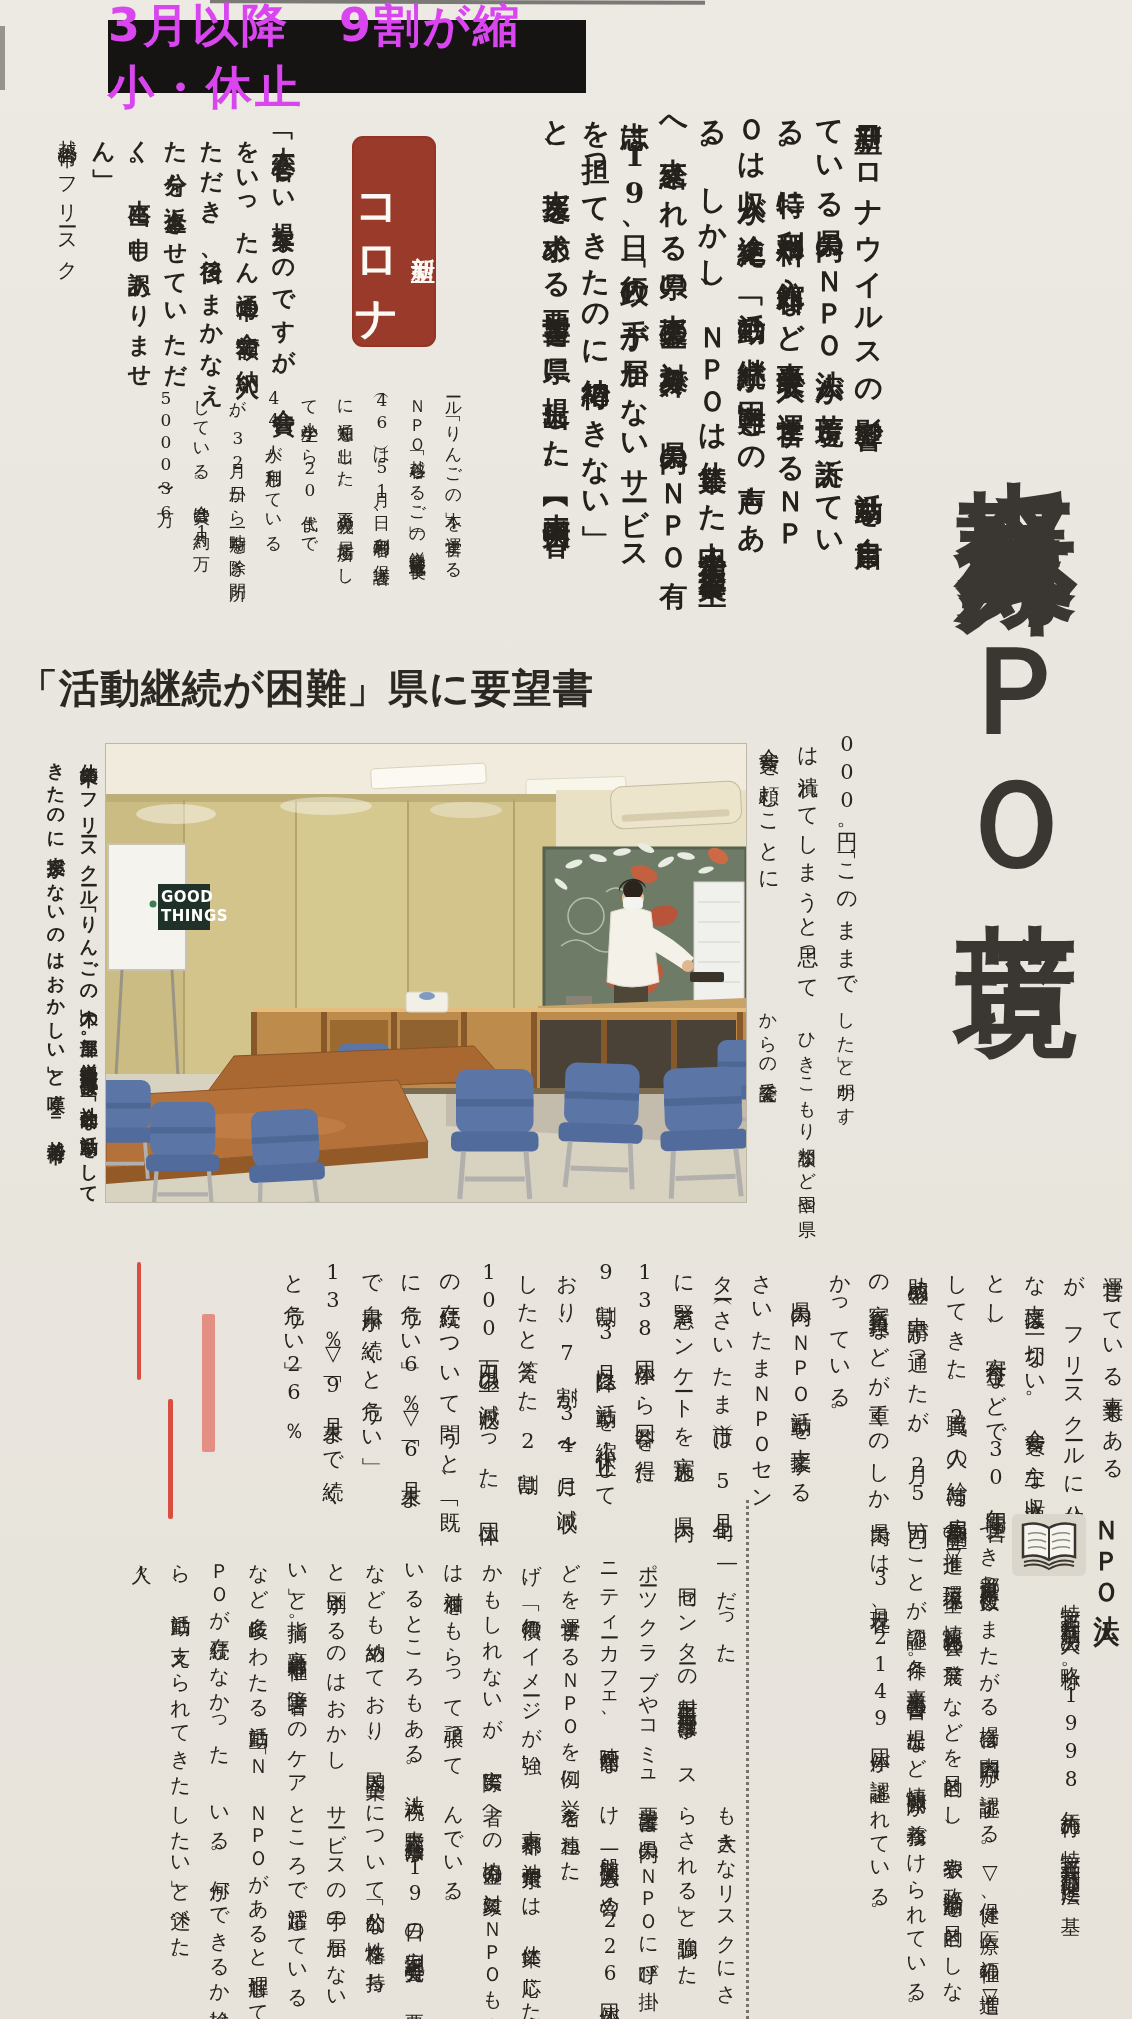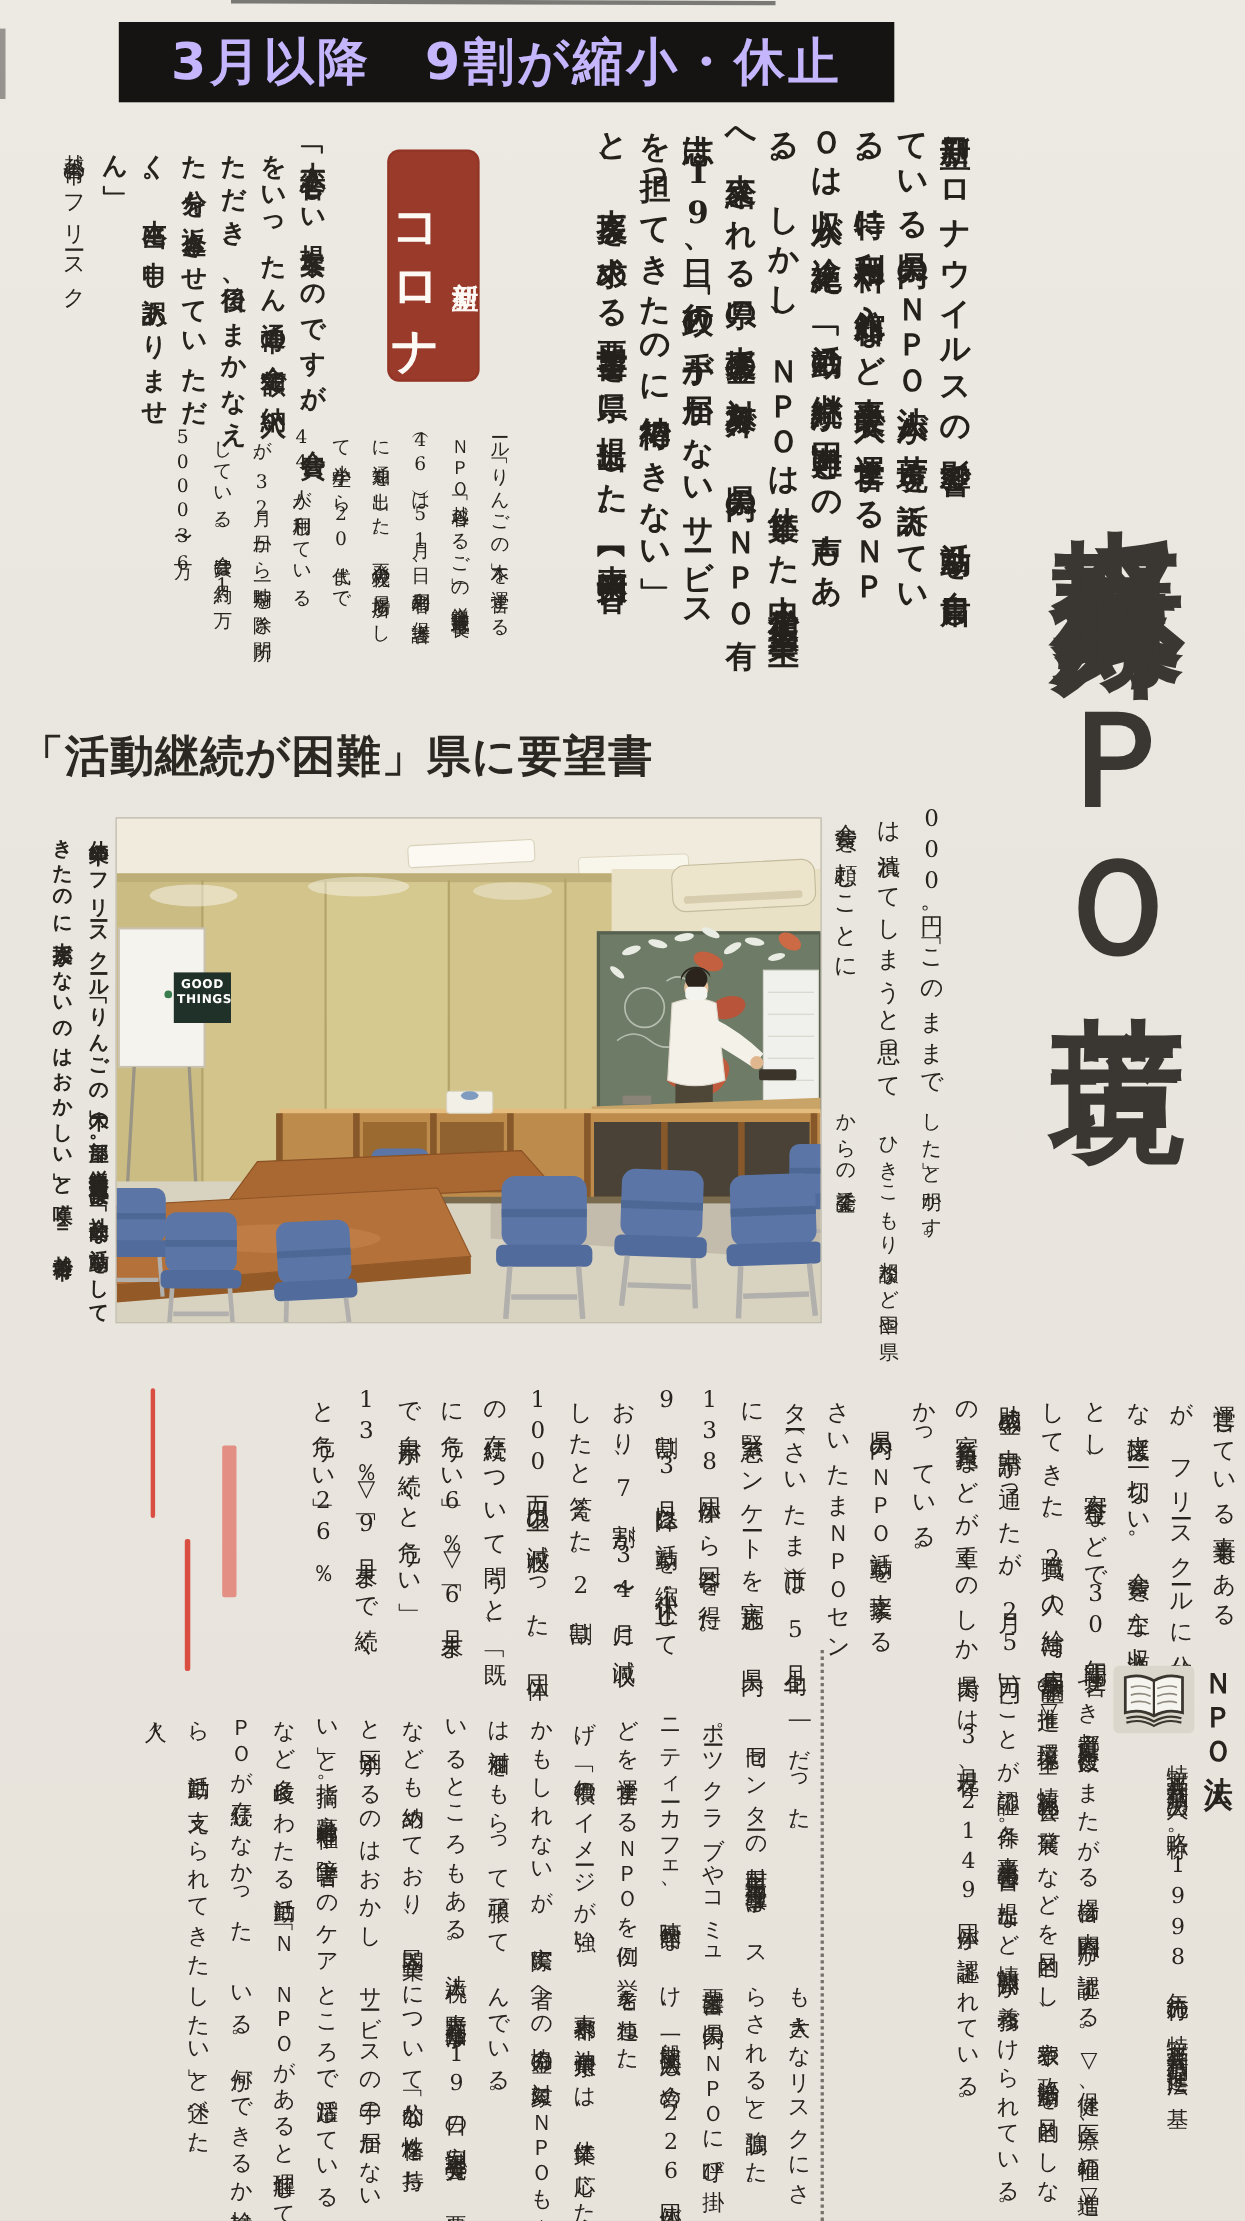--- a/index.html
+++ b/index.html
@@ -8,21 +8,21 @@
         font-family:"Liberation Serif","DejaVu Serif",serif;color:#27241f;}
   .abs{position:absolute;}
   .v{position:absolute;writing-mode:vertical-rl;text-orientation:upright;}
   .mincho{font-family:"DejaVu Serif","Liberation Serif",serif;}
   .goth{font-family:"DejaVu Sans","Liberation Sans",sans-serif;}
   .blk{display:block;}
 
   .scan-streak{left:210px;top:0;width:495px;height:4px;background:#1c1c1c;opacity:.55;transform:rotate(.2deg);}
   .scan-sliver{left:0;top:26px;width:5px;height:64px;background:#2e2b28;opacity:.45;}
 
-  .banner{left:108px;top:20px;width:705px;height:73px;background:#151413;color:#c4b5fd;
+  .banner{left:108px;top:20px;width:478px;height:73px;background:#151413;color:#d946ef;
           display:flex;align-items:center;justify-content:center;font-size:46px;font-weight:800;
           letter-spacing:3px;}
   .headline{left:922px;top:8px;width:192px;height:1212px;font-size:121px;font-weight:700;
             letter-spacing:10px;color:#3a3632;line-height:192px;text-align:center;}
   .lead{left:496px;top:100px;width:392px;height:466px;font-size:28px;font-weight:700;
         line-height:39px;letter-spacing:4px;color:#24211c;}
   .lead .credit{font-weight:700;}
   .badge{left:352px;top:136px;width:84px;height:211px;background:#993a2b;border-radius:11px;
          box-shadow:0 0 0 2px rgba(130,40,25,.25) inset;display:flex;align-items:center;justify-content:center;}
   .badge .bwrap{writing-mode:vertical-rl;text-orientation:upright;color:#fdf9f4;text-align:center;}
@@ -33,21 +33,21 @@
   .story1 .aq{font-size:20px;letter-spacing:4px;}
   .story2{left:2px;top:388px;width:470px;height:190px;font-size:17px;letter-spacing:2px;line-height:36px;}
   .subhead{left:18px;top:646px;width:644px;height:84px;font-size:40px;font-weight:800;
            letter-spacing:1px;color:#2b2823;line-height:84px;white-space:nowrap;}
   .ps-top{left:748px;top:732px;width:118px;height:262px;font-size:21px;letter-spacing:4px;line-height:39px;}
   .ps-bot{left:748px;top:1000px;width:118px;height:210px;font-size:18px;letter-spacing:2px;line-height:39px;}
   .caption{left:6px;top:750px;width:100px;height:458px;font-size:18px;font-weight:700;
            letter-spacing:2.5px;line-height:33px;}
   .photo{left:106px;top:744px;width:640px;height:458px;outline:1px solid #bdb7a8;background:#d5cfbf;}
   .sign{left:158px;top:884px;width:52px;height:46px;background:#20312a;color:#fff;
-        font-size:11px;font-weight:700;letter-spacing:.5px;line-height:1.25;padding:4px 3px;box-sizing:border-box;
+        font-size:15px;font-weight:700;letter-spacing:.5px;line-height:1.25;padding:4px 3px;box-sizing:border-box;
         text-align:center;}
   .band-a{left:0;top:1260px;width:1132px;height:258px;font-size:21px;letter-spacing:4px;line-height:39px;}
   .band-b{left:2px;top:1550px;width:744px;height:240px;font-size:20px;letter-spacing:3px;line-height:39px;}
   .band-c{left:2px;top:1792px;width:744px;height:228px;font-size:20px;letter-spacing:2.5px;line-height:39px;}
   .sep-dotted{left:746px;top:1500px;height:519px;width:0;border-left:3px dotted #76716a;}
   .sb-title{left:1090px;top:1502px;height:160px;font-size:26px;font-weight:800;letter-spacing:5px;}
   .sb-icon{left:1012px;top:1514px;width:74px;height:62px;}
   .sb-b1{left:1004px;top:1588px;width:88px;height:431px;font-size:20px;letter-spacing:4px;line-height:42px;}
   .sb-b2{left:752px;top:1508px;width:256px;height:511px;font-size:20px;letter-spacing:3px;line-height:36.5px;}
   .redmark{background:#d63425;opacity:.85;border-radius:2px;}

